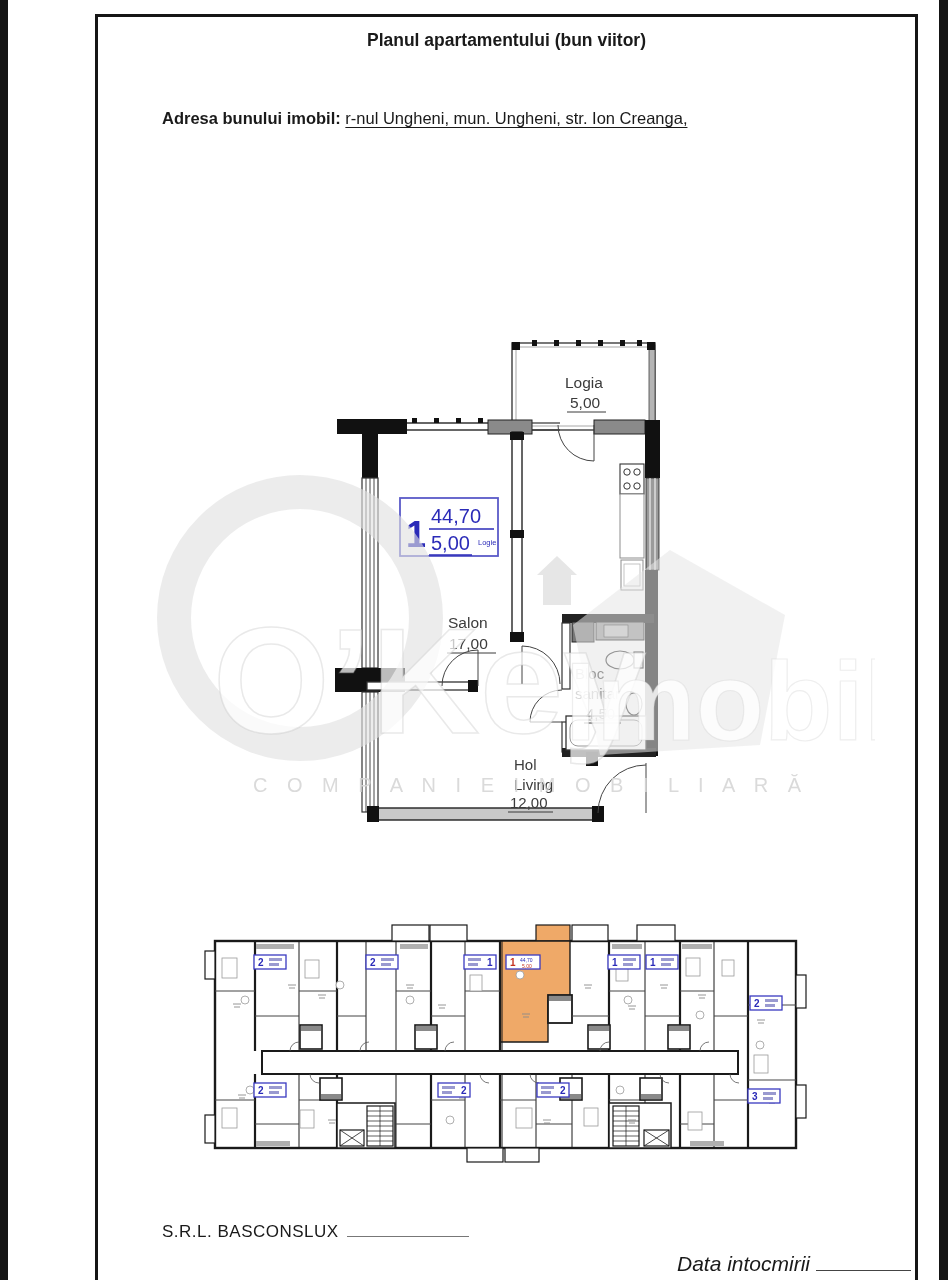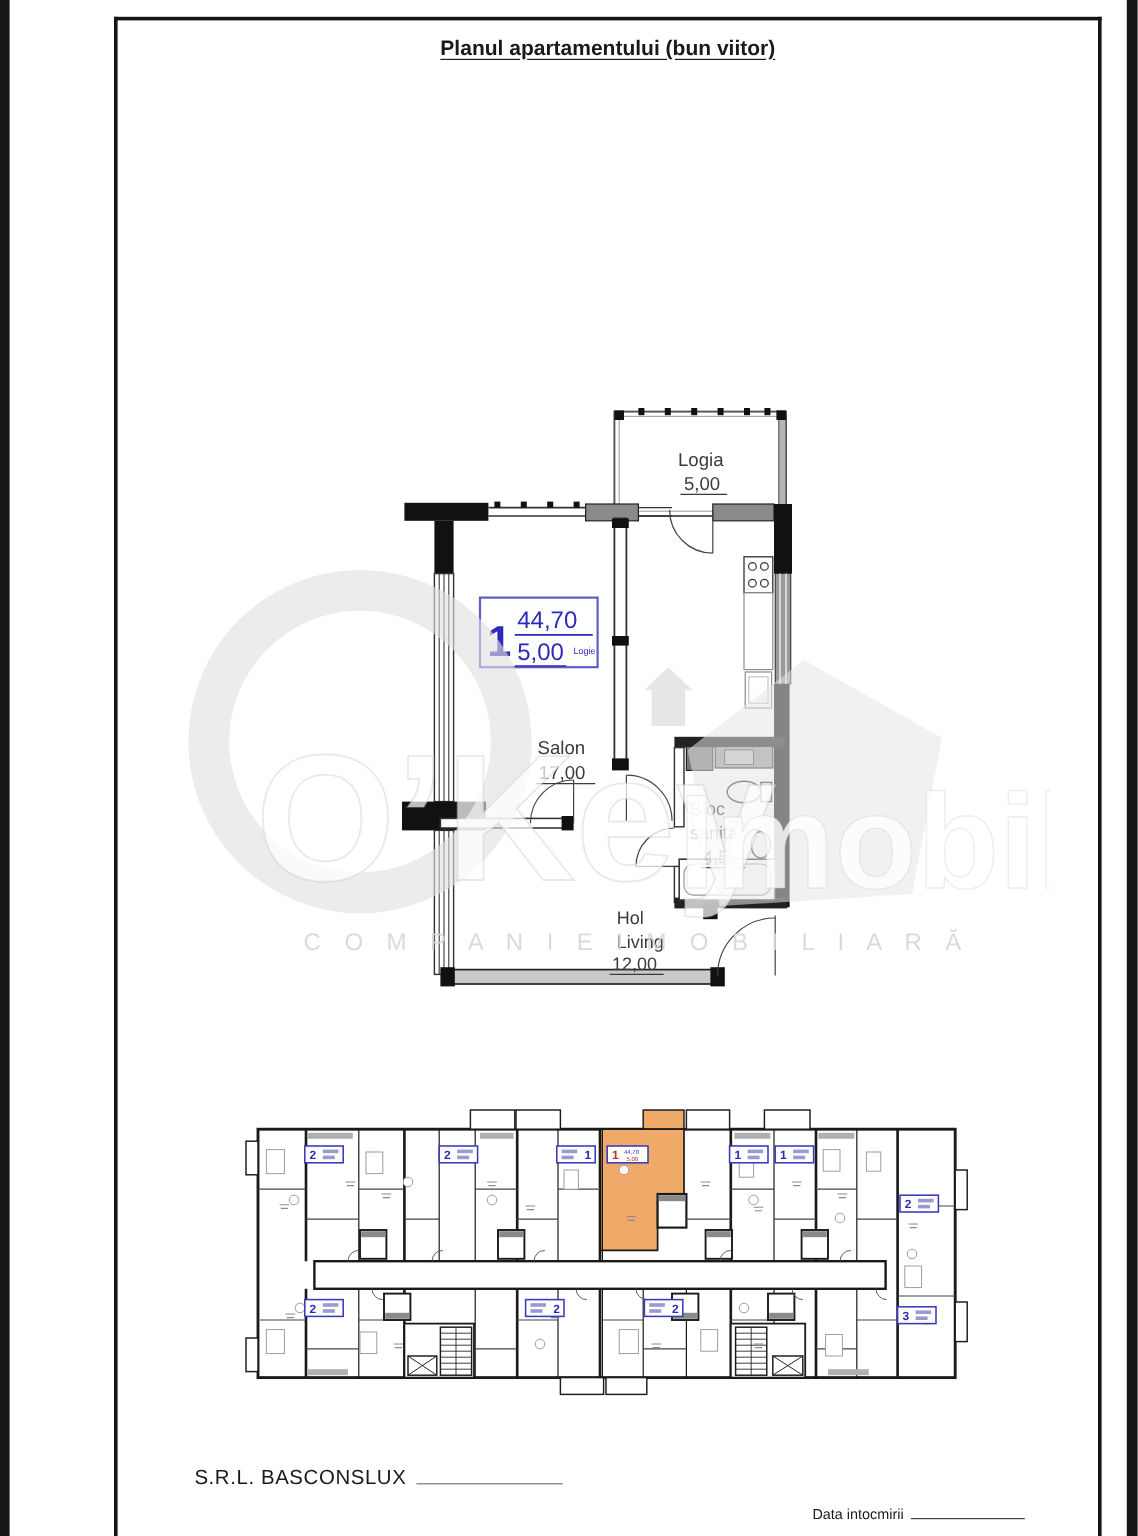--- a/index.html
+++ b/index.html
@@ -11,44 +11,48 @@
   .edge-left{left:0;width:8px;}
   .edge-right{left:939px;width:9px;}
   .page-border{
     position:absolute;left:95px;top:14px;width:823px;height:1266px;
     border:3px solid #161616;border-bottom:none;box-sizing:border-box;background:transparent;
   }
   .doc-title{
     position:absolute;left:95px;top:30px;width:823px;text-align:center;
     font-size:17.5px;font-weight:bold;
   }
-  .doc-title span{text-decoration:underline;text-underline-offset:3px;}
+  .doc-title span{text-underline-offset:3px;}
   .meta-block{position:absolute;left:162px;top:106px;font-size:16.5px;line-height:24px;}
   .meta-row b{font-weight:bold;}
   .addr-value{text-decoration:underline;text-underline-offset:3px;}
   svg{position:absolute;}
   .wm{pointer-events:none;}
   .footer-company{position:absolute;left:162px;top:1222px;font-size:17px;letter-spacing:0.5px;text-align:center;}
   .sign-line{display:inline-block;width:122px;border-bottom:1.6px solid #777;height:14px;margin-left:8px;}
-  .footer-date{position:absolute;left:677px;top:1252px;font-size:12px;}
+  .footer-date{position:absolute;left:677px;top:1252px;font-size:21px;font-style:italic;}
   .date-line{display:inline-block;width:95px;border-bottom:1.6px solid #444;height:13px;margin-left:6px;}
   text{font-family:"Liberation Sans", sans-serif;}
   .roomlbl{fill:#3b3b3b;font-size:15.5px;}
   .roomlbl-s{fill:#3b3b3b;font-size:15px;}
 </style>
 </head>
 <body>
 
 <div class="edge-strip edge-left"></div>
 <div class="edge-strip edge-right"></div>
 
 <div class="page-border"></div>
 
 <div class="doc-title"><span>Planul apartamentului (bun viitor)</span></div>
 <div class="meta-block">
+  <div class="meta-row">
+    <b>Adresa bunului imobil:</b>
+    <span class="addr-value">r-nul Ungheni, mun. Ungheni, str. Ion Creanga,</span>
+  </div>
 </div>
 
 <svg style="left:330px;top:335px;" width="350" height="510" viewBox="330 335 350 510">
 
   <g>
     <rect x="512" y="343" width="143" height="87" fill="#ffffff" stroke="#555" stroke-width="1.6"></rect>
     <rect x="516" y="347" width="135" height="79" fill="none" stroke="#a8a8a8" stroke-width="1"></rect>
     <rect x="649" y="345" width="6" height="85" fill="#b5b5b5" stroke="#444" stroke-width="0.8"></rect>
     <g fill="#111">
       <rect x="512" y="342" width="8" height="8"></rect>

